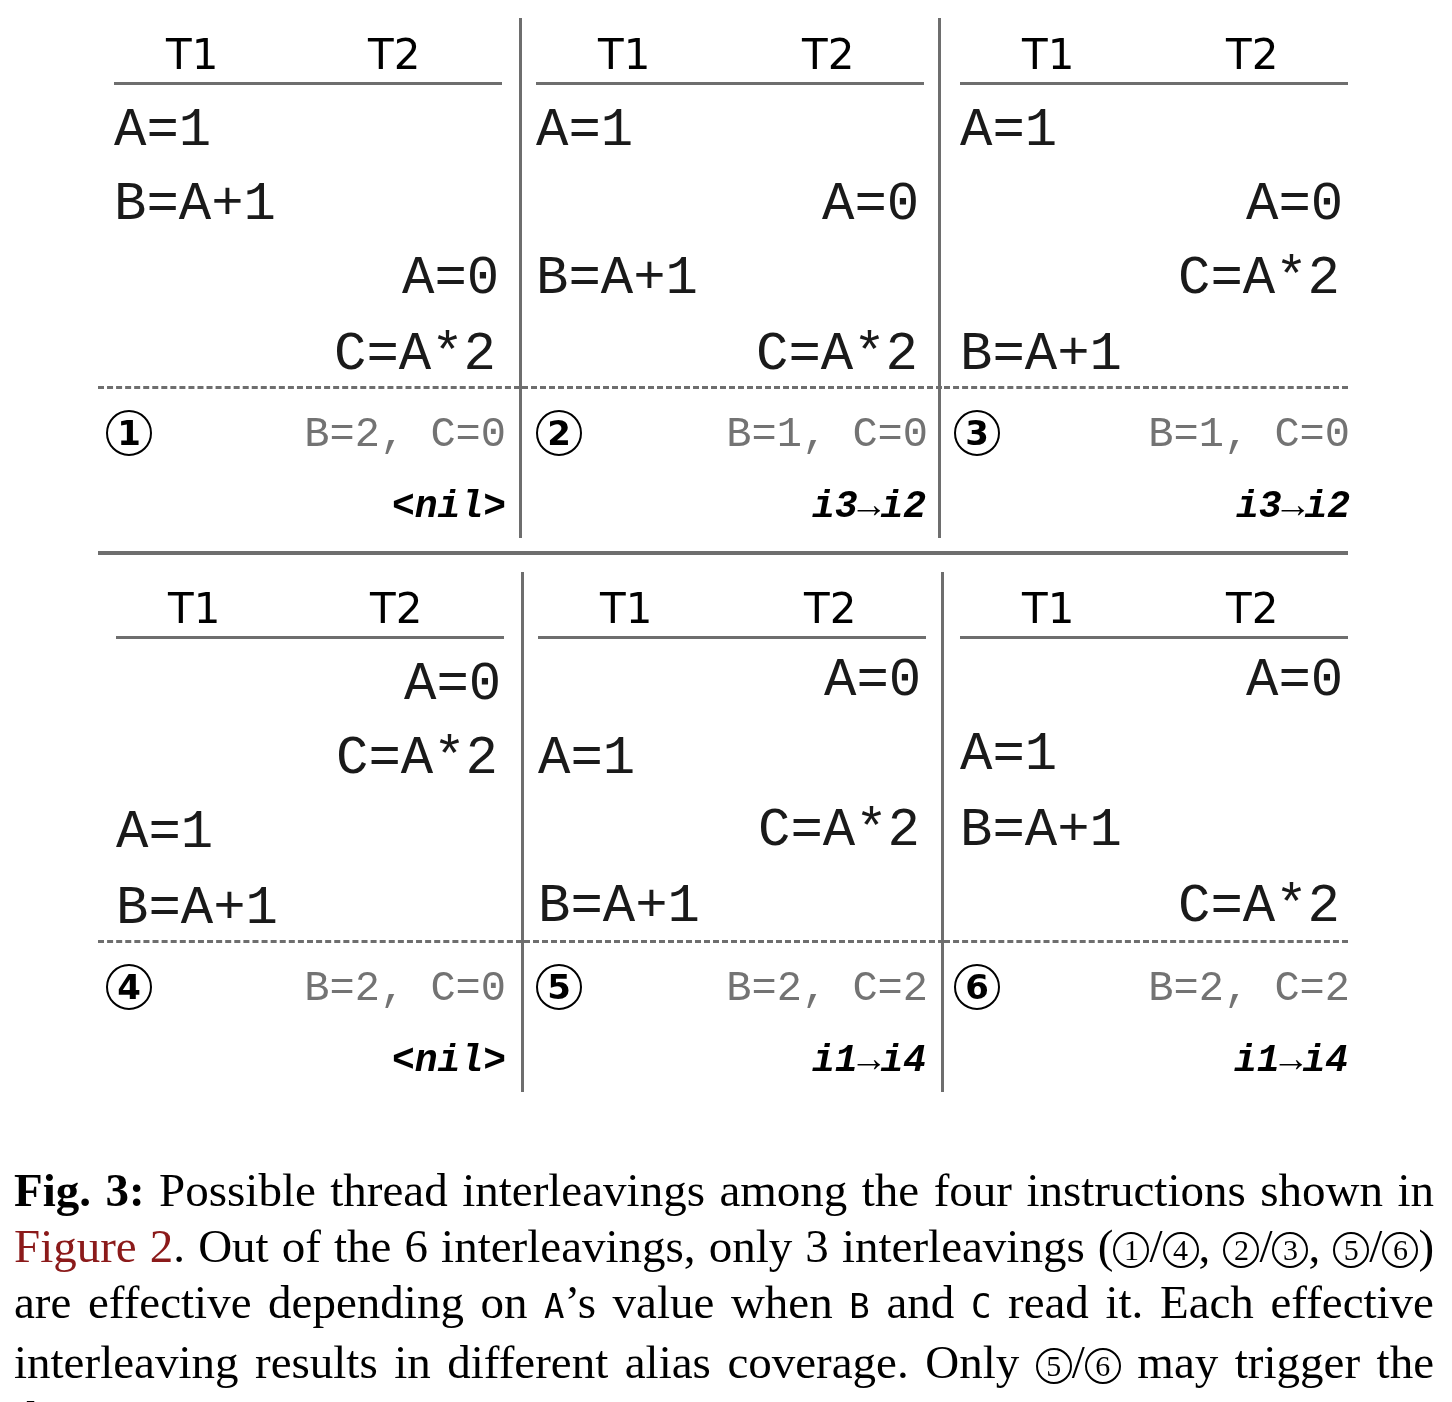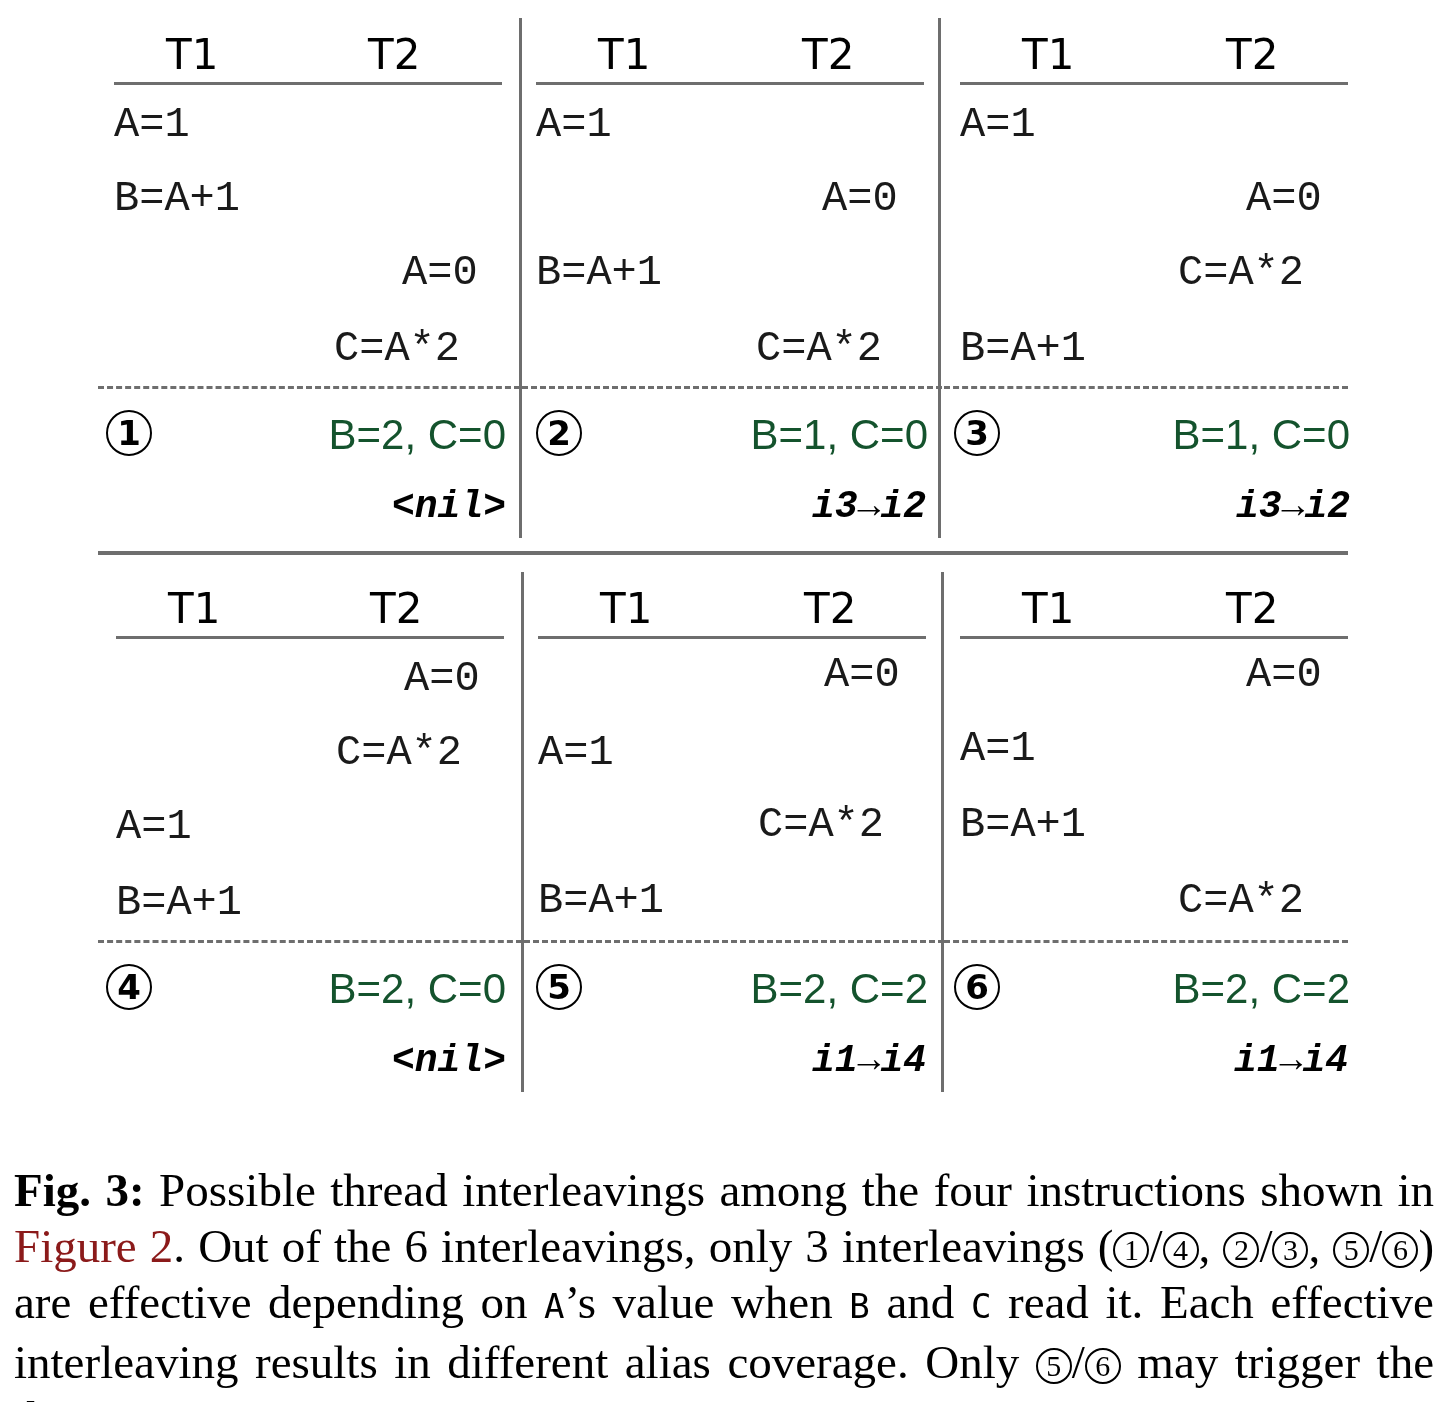--- a/index.html
+++ b/index.html
@@ -4,24 +4,24 @@
 <style>
   html, body { margin: 0; padding: 0; background: #ffffff; }
   body { width: 1452px; height: 1402px; position: relative; overflow: hidden; color: #000; }
   .fig { position: absolute; left: 0; top: 0; width: 1452px; height: 1100px; }
   .panel { position: absolute; width: 420px; }
   .hdr { position: absolute; top: 0; height: 72px; width: 100%; }
   .hdr span { position: absolute; top: 16px; font-family: "DejaVu Sans", sans-serif; font-size: 42px; line-height: 1; }
   .hdr .t1 { left: 66px; }
   .hdr .t2 { left: 268px; }
   .hline { position: absolute; top: 64px; height: 3px; background: #6e6e6e; }
-  .instr { position: absolute; font-family: "Liberation Mono", monospace; font-size: 42px; line-height: 1; white-space: pre; color: #1a1a1a; }
+  .instr { position: absolute; font-family: "Liberation Mono", monospace; font-size: 54px; line-height: 1; white-space: pre; color: #1a1a1a; }
   .dash { position: absolute; height: 0; border-top: 3px dashed #6e6e6e; }
   .circ { position: absolute; width: 46px; height: 46px; border: 2.5px solid #000; border-radius: 50%; box-sizing: border-box; font-family: "DejaVu Sans", sans-serif; font-size: 34px; font-weight: bold; line-height: 42px; text-align: center; }
-  .res { position: absolute; font-family: Liberation Sans, sans-serif; font-size: 42px; line-height: 1; white-space: pre; text-align: right; color: #14532d; }
+  .res { position: absolute; font-family: Liberation Mono, monospace; font-size: 42px; line-height: 1; white-space: pre; text-align: right; color: #737373; }
   .alias { position: absolute; font-family: "Liberation Mono", monospace; font-size: 38px; font-weight: bold; font-style: italic; line-height: 1; white-space: pre; text-align: right; }
   .vline { position: absolute; width: 3px; background: #6e6e6e; }
   .midline { position: absolute; left: 98px; width: 1250px; top: 551px; height: 4px; background: #6e6e6e; }
   .caption { position: absolute; left: 14px; top: 1162px; width: 1420px; font-family: "Liberation Serif", serif; font-size: 47px; line-height: 56px; text-align: justify; }
   .caption b { font-weight: bold; }
   .caption .link { color: #8b1a1a; }
   .caption .code { font-family: "DejaVu Sans Mono", monospace; font-size: 34px; }
   .caption .cnum { display: inline-block; width: 36px; height: 36px; border: 2px solid #000; border-radius: 50%; box-sizing: border-box; font-size: 30px; line-height: 32px; text-align: center; vertical-align: 2px; }
 </style>
 </head>

